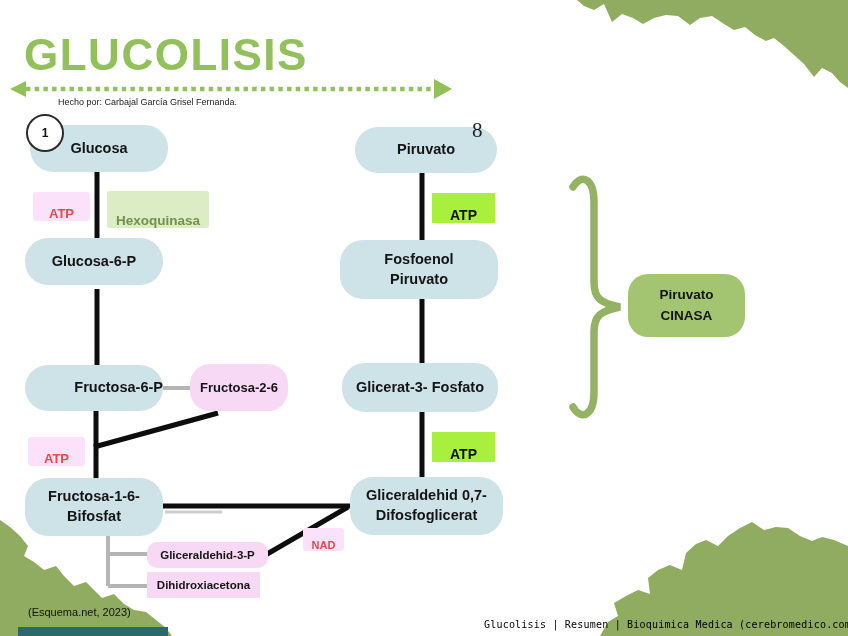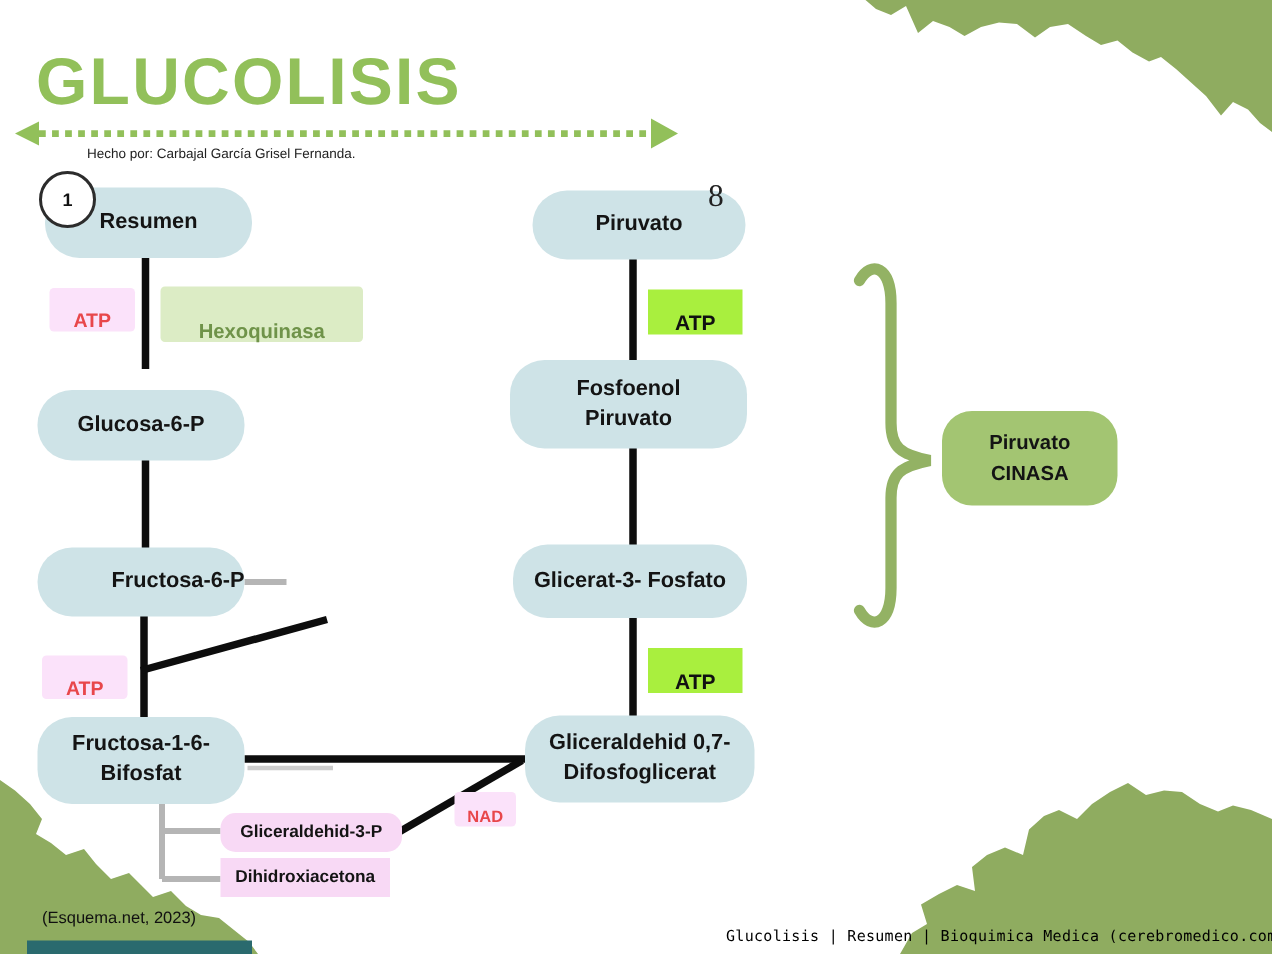--- a/index.html
+++ b/index.html
@@ -20,42 +20,42 @@
 
   .node {
     position:absolute; z-index:2; display:flex; flex-direction:column;
     align-items:center; justify-content:center; text-align:center;
     font-weight:bold; color:#141414;
   }
   .blue { background:#cee3e7; border-radius:23px; font-size:14.5px; line-height:1.35; }
   .pinkbox { background:#f8d9f5; }
 
   #box-glucosa    { left:30px;  top:125px; width:138px; height:47px; }
-  #box-glucosa6p  { left:25px;  top:260px; width:138px; height:47px; }
+  #box-glucosa6p  { left:25px;  top:238px; width:138px; height:47px; }
   #box-fructosa6p { left:25px;  top:365px; width:138px; height:46px;align-items:flex-end; }
   #box-fructosa16 { left:25px;  top:478px; width:138px; height:58px; }
   #box-piruvato   { left:355px; top:127px; width:142px; height:46px; }
   #box-fosfoenol  { left:340px; top:240px; width:158px; height:59px; }
   #box-glicerat3  { left:342px; top:363px; width:156px; height:49px; }
   #box-glicer13   { left:350px; top:477px; width:153px; height:58px; }
 
   #box-fructosa26 { left:190px; top:364px; width:98px;  height:47px; border-radius:20px; font-size:13px; }
   #box-glicer3p   { left:147px; top:542px; width:121px; height:26px; border-radius:10px; font-size:11.5px; }
   #box-dihidroxi  { left:147px; top:572px; width:113px; height:26px; border-radius:0; font-size:11.5px; }
   #box-cinasa     { left:628px; top:274px; width:117px; height:63px; background:#a3c572;
                     border-radius:20px; font-size:13.5px; line-height:1.55; }
 
   .tag {
     position:absolute; z-index:2; display:flex; align-items:flex-end; justify-content:center;
     font-weight:bold; border-radius:3px;
   }
   .pinktag  { background:#fbe2fa; color:#e8474b; }
   .greentag { background:#a9ef3e; color:#111111; border-radius:0; }
   #tag-atp1 { left:33px;  top:192px; width:57px;  height:29px; font-size:13px; }
-  #tag-hexo { left:107px; top:191px; width:135px; height:37px; background:#dcecc5; color:#6f9349; font-size:13.5px; }
+  #tag-hexo { left:107px; top:191px; width:102px; height:37px; background:#dcecc5; color:#6f9349; font-size:13.5px; }
   #tag-atp2 { left:28px;  top:437px; width:57px;  height:29px; font-size:13px; }
   #tag-atp3 { left:432px; top:193px; width:63px;  height:30px; font-size:14px; }
   #tag-atp4 { left:432px; top:432px; width:63px;  height:30px; font-size:14px; }
   #tag-nad  { left:303px; top:528px; width:41px;  height:23px; font-size:11px; }
 
   #badge {
     position:absolute; left:26px; top:114px; width:34px; height:34px; z-index:3;
     border:2px solid #2c2c2c; border-radius:50%; background:#ffffff;
     display:flex; align-items:center; justify-content:center;
     font-size:12px; font-weight:bold; color:#111;
@@ -108,31 +108,34 @@
     </g>
     <path d="M573,187 C581,173 594,178 594,202 L594,282 C594,298 600,303 620,307 C600,311 594,316 594,332 L594,392 C594,416 581,421 573,407" fill="none" stroke="#93b264" stroke-width="7.5" stroke-linecap="round"></path>
   </svg>
 
   <div id="title">GLUCOLISIS</div>
   <div id="credit">Hecho por: Carbajal García Grisel Fernanda.</div>
   <div id="badge">1</div>
   <div id="page-number">8</div>
 
   <div class="node blue" id="box-glucosa">
-    <span>Resumen</span>
+    <span>Glucosa</span>
   </div>
   <div class="node blue" id="box-glucosa6p">
     <span>Glucosa-6-P</span>
   </div>
   <div class="node blue" id="box-fructosa6p">
     <span>Fructosa-6-P</span>
   </div>
   <div class="node blue" id="box-fructosa16">
     <span>Fructosa-1-6-</span>
     <span>Bifosfat</span>
+  </div>
+  <div class="node pinkbox" id="box-fructosa26">
+    <span>Fructosa-2-6</span>
   </div>
   <div class="node pinkbox" id="box-glicer3p">
     <span>Gliceraldehid-3-P</span>
   </div>
   <div class="node pinkbox" id="box-dihidroxi">
     <span>Dihidroxiacetona</span>
   </div>
 
   <div class="node blue" id="box-piruvato">
     <span>Piruvato</span>

